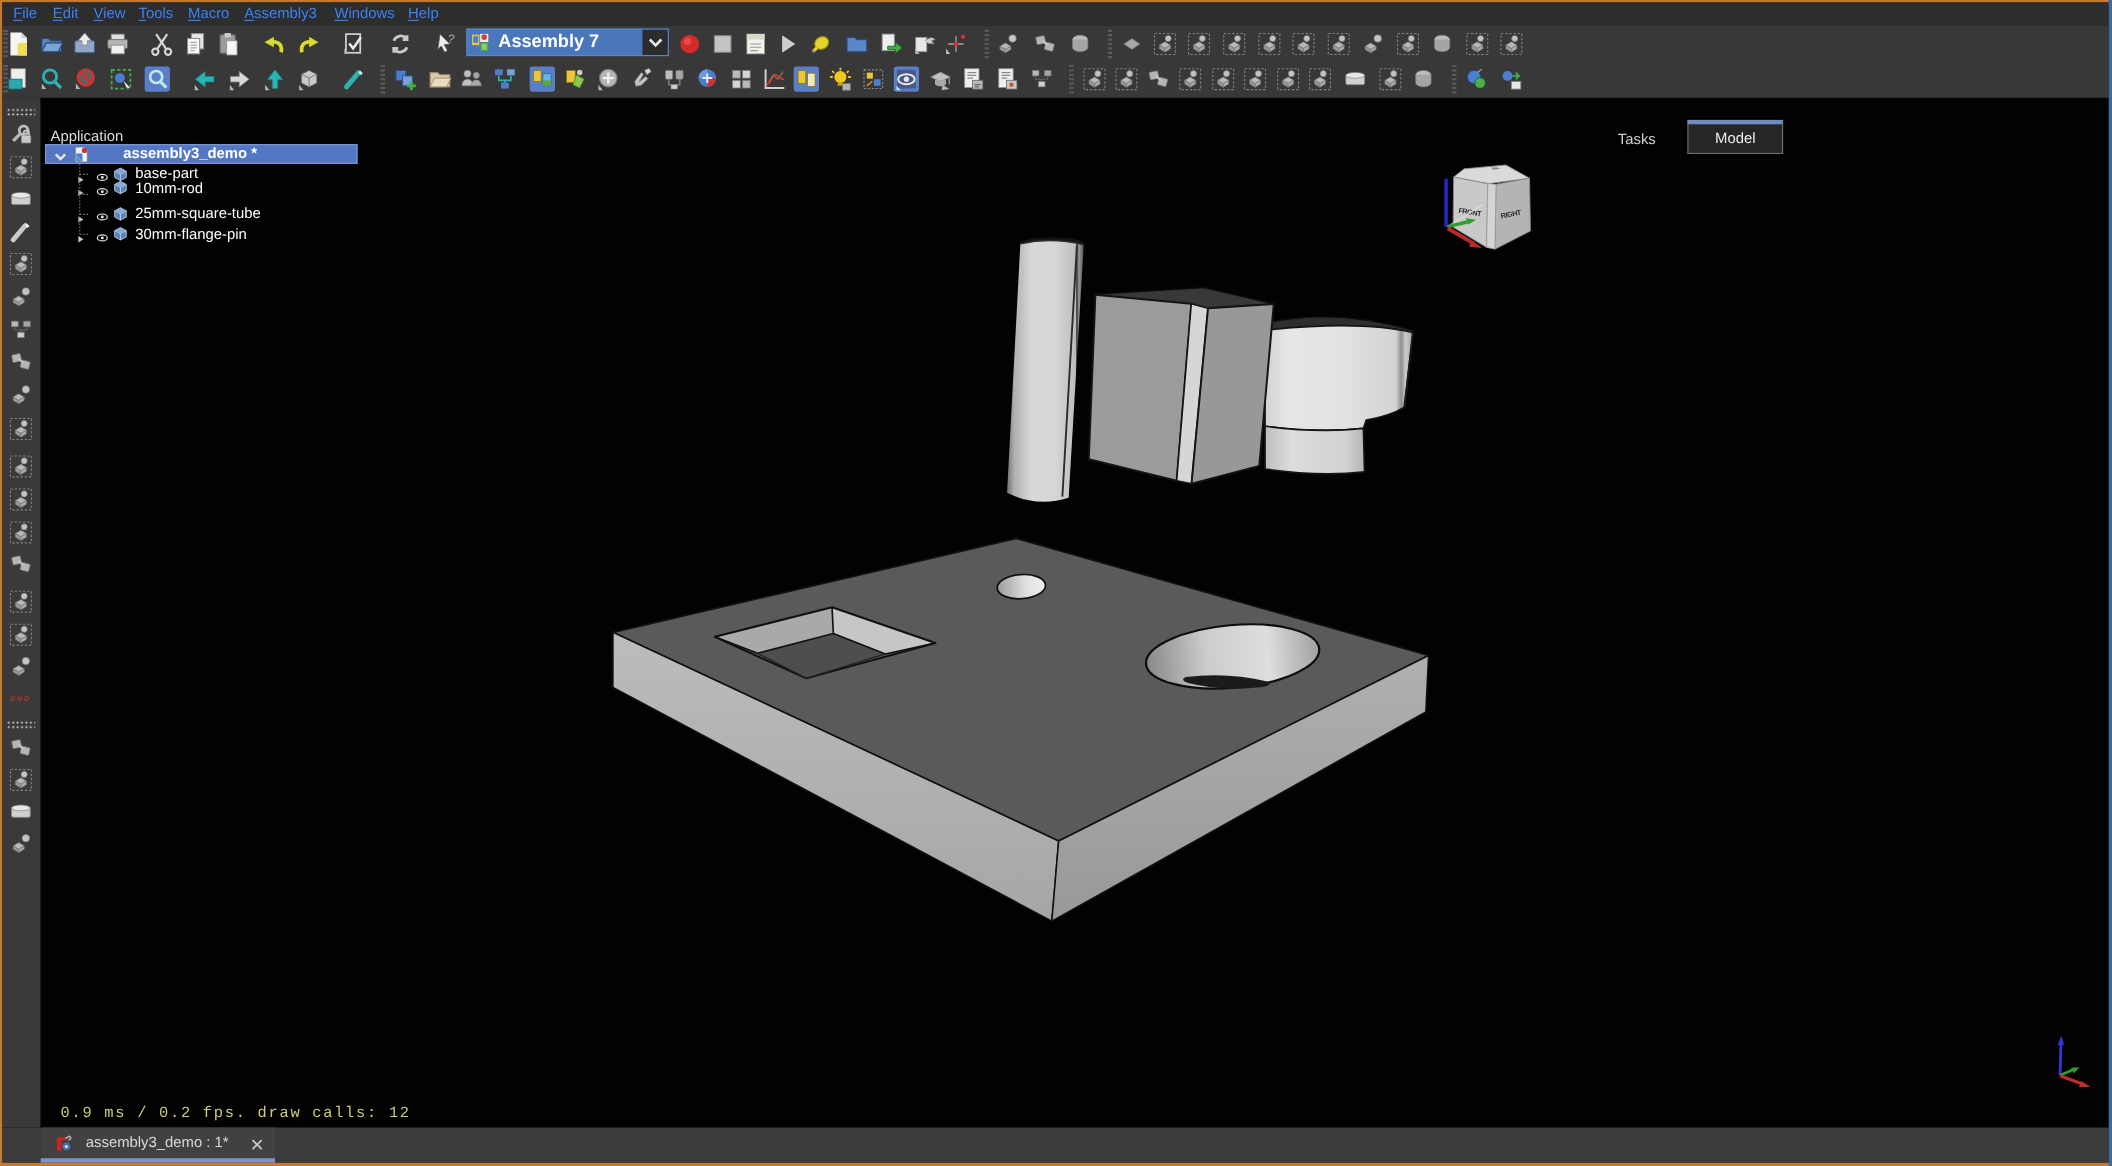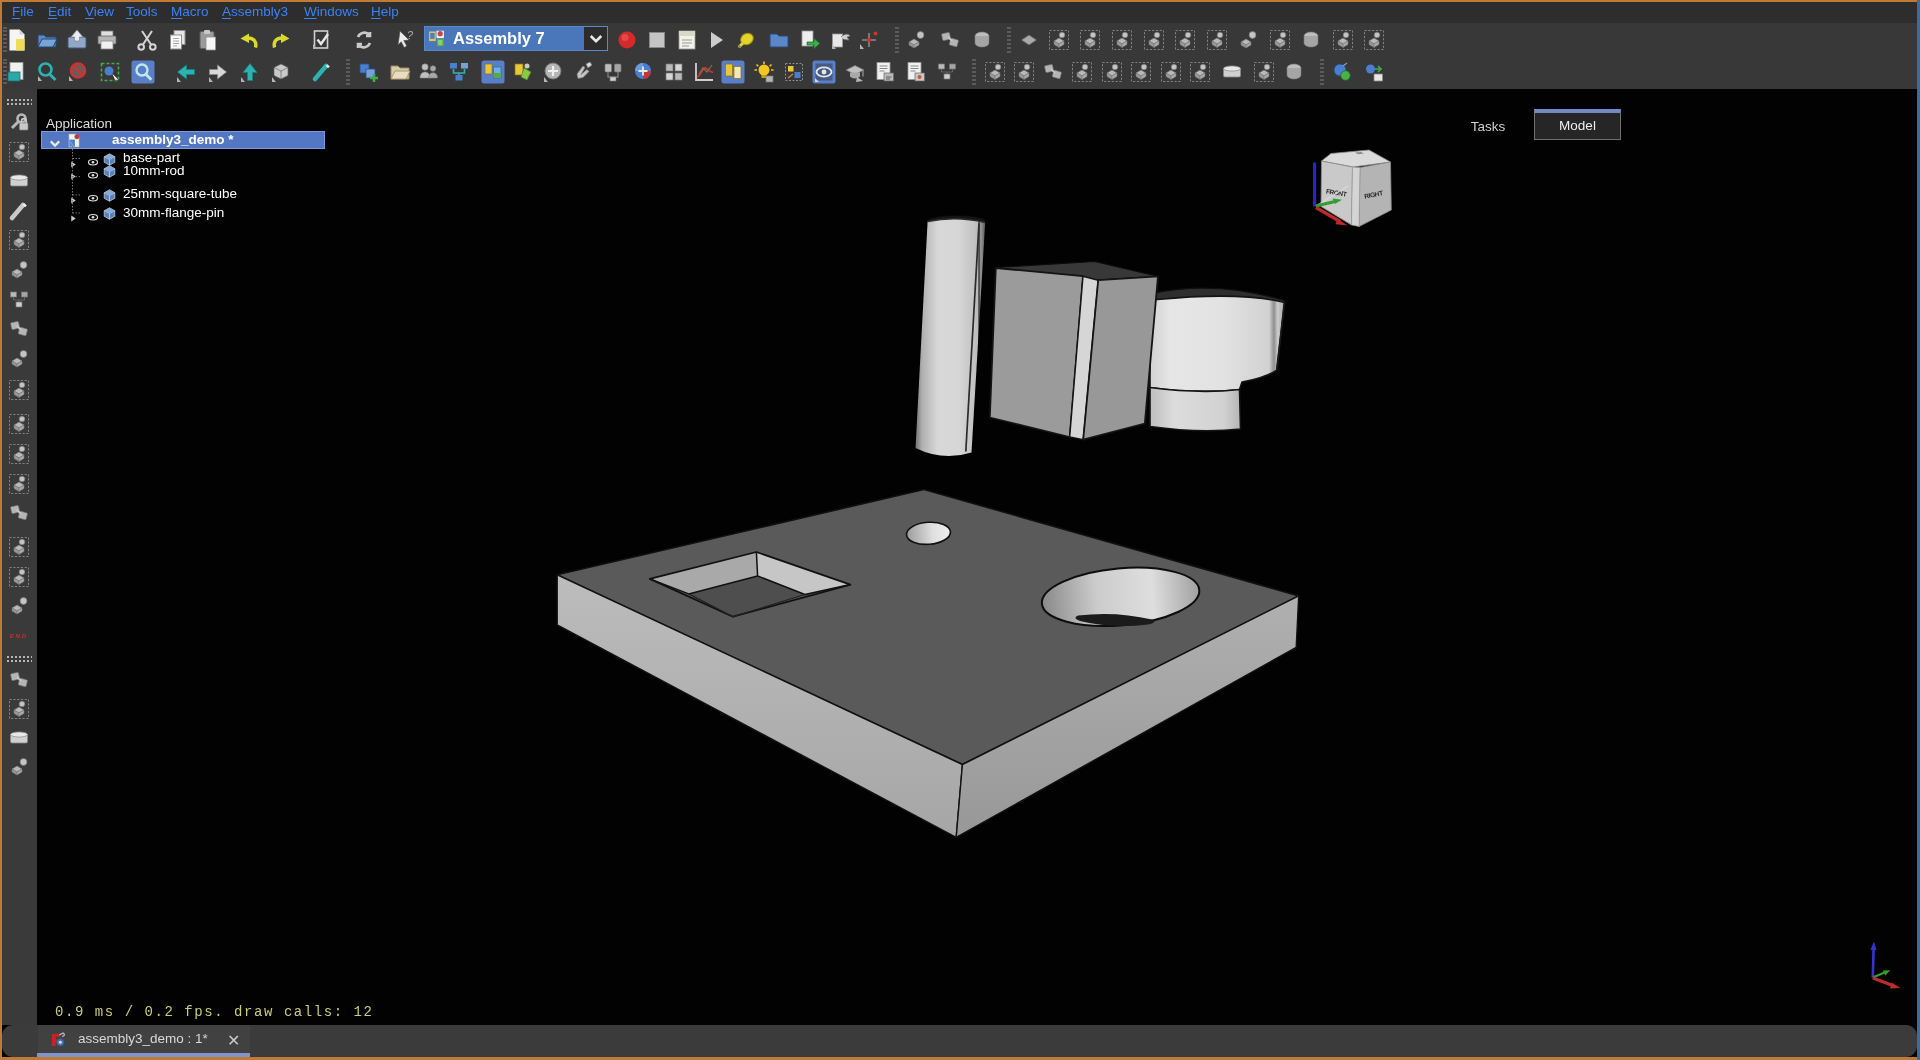--- a/index.html
+++ b/index.html
@@ -2,21 +2,21 @@
 <html><head><meta charset="utf-8">
 <style>
 * { margin:0; padding:0; box-sizing:border-box; }
 html,body { width:1920px; height:1060px; overflow:hidden; background:#030303; font-family:"Liberation Sans",sans-serif; }
 #menubar { position:absolute; left:2px; top:2px; right:3px; height:21px; background:#2d2d2d; color:#3b82f6; font-size:13.5px; }
 #menubar span { position:absolute; top:2px; }
 #menubar u { text-decoration:underline; text-underline-offset:2px; }
 #tbzone { position:absolute; left:2px; top:23px; right:3px; height:66px; background:#383838; }
 #lbar { position:absolute; left:2px; top:89px; width:35px; height:936px; background:#3a3a3a; }
 #vp { position:absolute; left:37px; top:89px; width:1880px; height:936px; background:#020202; }
-#mditabs { position:absolute; left:2px; top:1025px; right:3px; height:32px; background:#3b3b3b;border-radius:11px; }
+#mditabs { position:absolute; left:2px; top:1025px; right:3px; height:32px; background:#3b3b3b; }
 .ic { position:absolute; display:block; }
 .sep { position:absolute; width:4px; border-left:2px dotted #6a6a6a; border-right:2px dotted #6a6a6a; opacity:0.7; }
 #wbcombo { position:absolute; left:424px; top:26px; width:184px; height:25px; background:#4a76ba; border:1px solid #5a86ca; display:flex; align-items:center; }
 #wbicon { margin-left:3px; width:17px; height:17px; }
 #wbtext { color:#fff; font-size:16.5px; font-weight:bold; margin-left:8px; flex:1; }
 #wbarrow { width:23px; height:23px; background:#2c2c2c; display:flex; align-items:center; justify-content:center; margin-right:0px; }
 .dots { position:absolute; width:26px; height:8px;
   background-image:radial-gradient(#b5b5b5 1.1px, transparent 1.1px); background-size:4px 4px; }
 #scene { position:absolute; left:37px; top:89px; filter:blur(0.4px); }
 #applabel { position:absolute; left:46px; top:116px; color:#dcdcdc; font-size:13.5px; }

